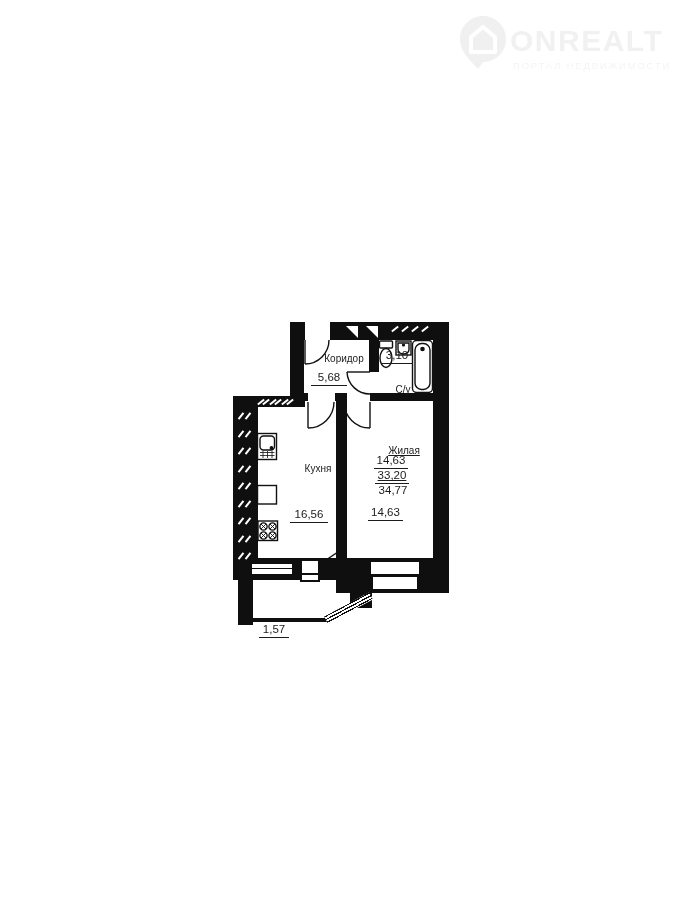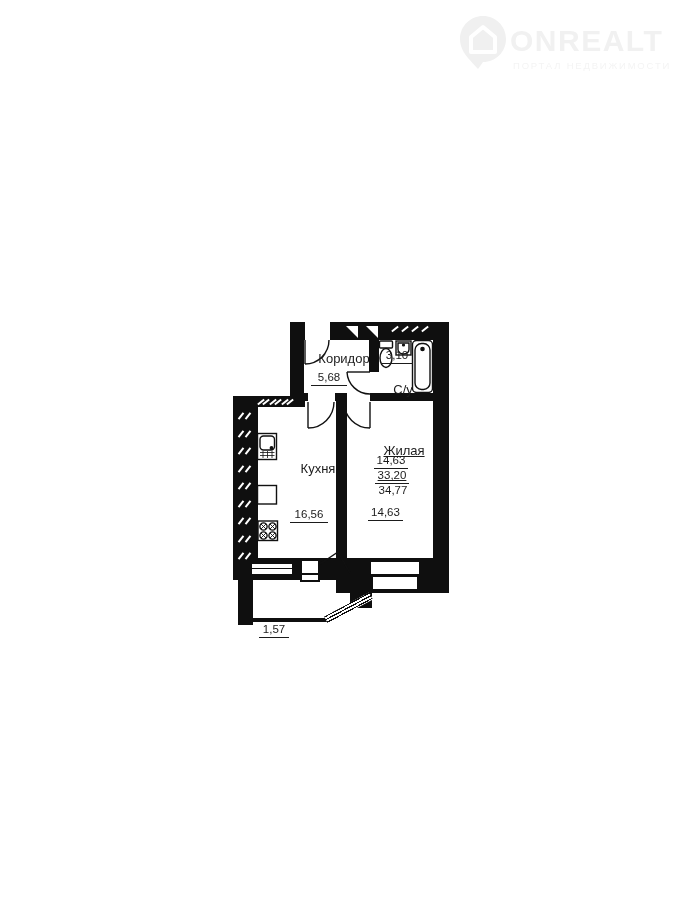--- a/index.html
+++ b/index.html
@@ -4,21 +4,21 @@
 <style>
   html,body{margin:0;padding:0;}
   body{
     width:678px;height:910px;position:relative;background:#ffffff;
     font-family:"Liberation Sans", sans-serif;overflow:hidden;
   }
   .abs{position:absolute;}
   .wall{position:absolute;background:#0f0f0f;}
   .white{position:absolute;background:#ffffff;}
   .lbl{
-    position:absolute;color:#1b1b1b;font-size:13px;line-height:13px;
+    position:absolute;color:#1b1b1b;font-size:10px;line-height:13px;
     text-align:center;white-space:nowrap;
   }
   .dim{
     position:absolute;color:#1b1b1b;font-size:11.5px;line-height:13px;
     text-align:center;border-bottom:1.5px solid #1b1b1b;padding-bottom:1px;
     white-space:nowrap;
   }
   .dim.nolb{border-bottom:none;}
   .hatch{position:absolute;background:#ffffff;width:2px;height:8px;}
   

